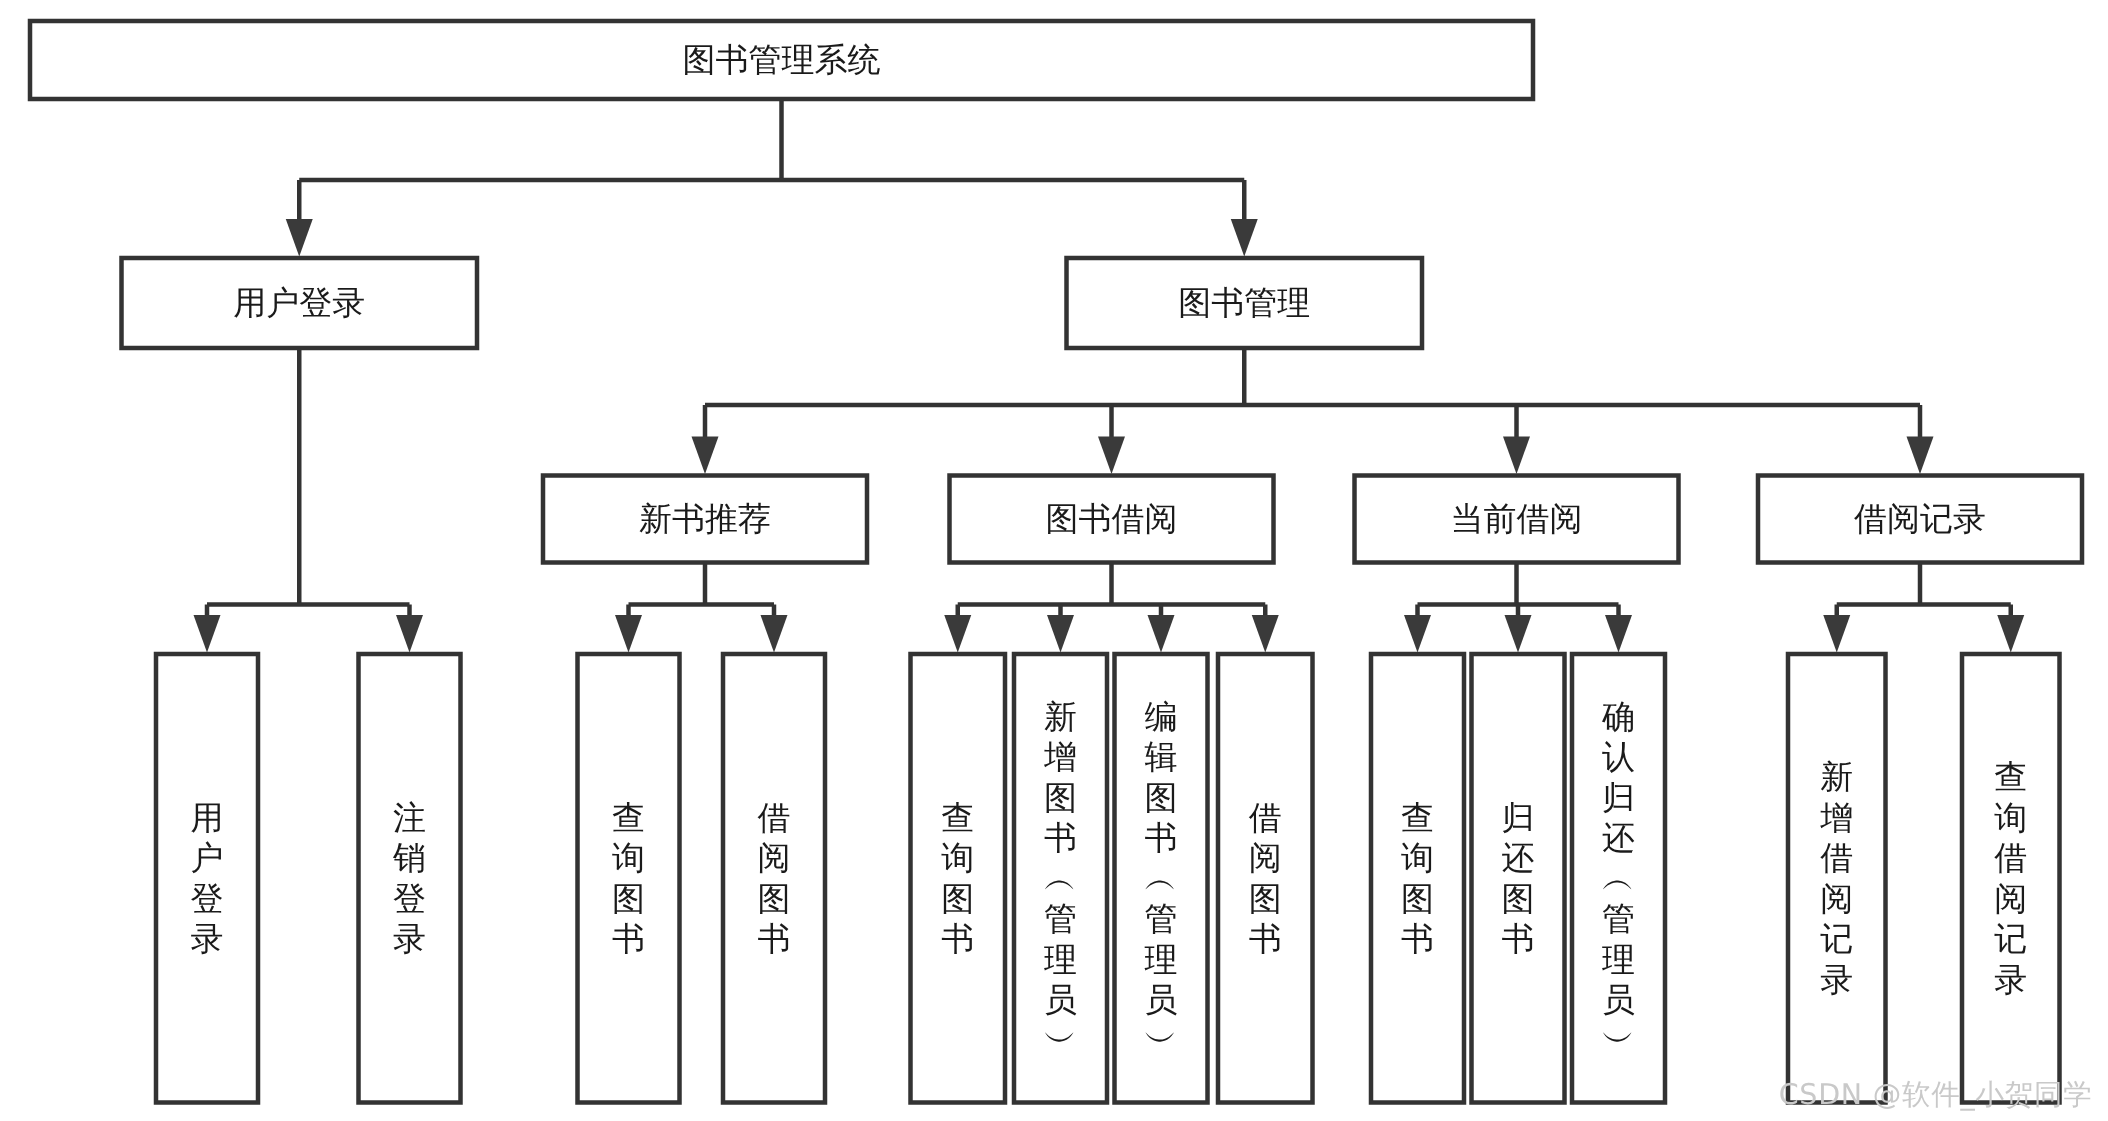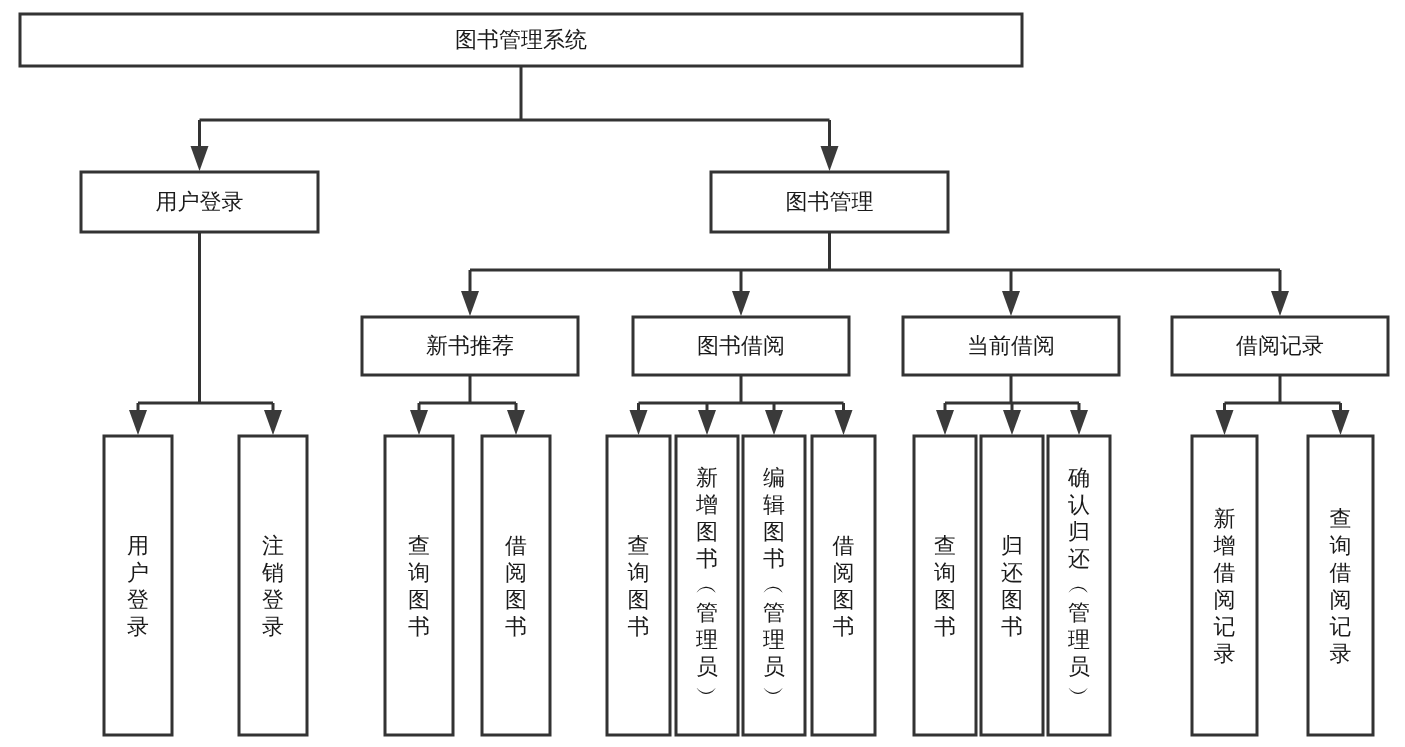--- a/index.html
+++ b/index.html
@@ -218,14 +218,15 @@
           <rect x="1192" y="436" width="65" height="299" class="node-box"></rect>
           <text x="1224.5" y="525.56" class="node-label-v"><tspan x="1224.5" dy="0">新</tspan><tspan x="1224.5" dy="27">增</tspan><tspan x="1224.5" dy="27">借</tspan><tspan x="1224.5" dy="27">阅</tspan><tspan x="1224.5" dy="27">记</tspan><tspan x="1224.5" dy="27">录</tspan></text>
         </g>
         <g>
           <rect x="1308" y="436" width="65" height="299" class="node-box"></rect>
           <text x="1340.5" y="525.56" class="node-label-v"><tspan x="1340.5" dy="0">查</tspan><tspan x="1340.5" dy="27">询</tspan><tspan x="1340.5" dy="27">借</tspan><tspan x="1340.5" dy="27">阅</tspan><tspan x="1340.5" dy="27">记</tspan><tspan x="1340.5" dy="27">录</tspan></text>
         </g>
       </g>
   </svg>
 
+  <div class="watermark-text">CSDN @软件_小贺同学</div>
 
 </div>
 
 </body></html>

